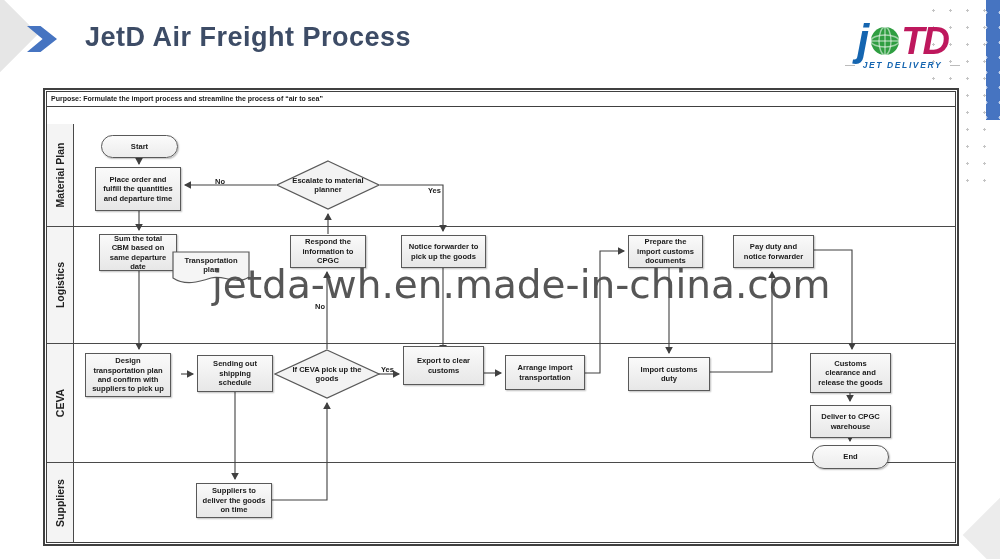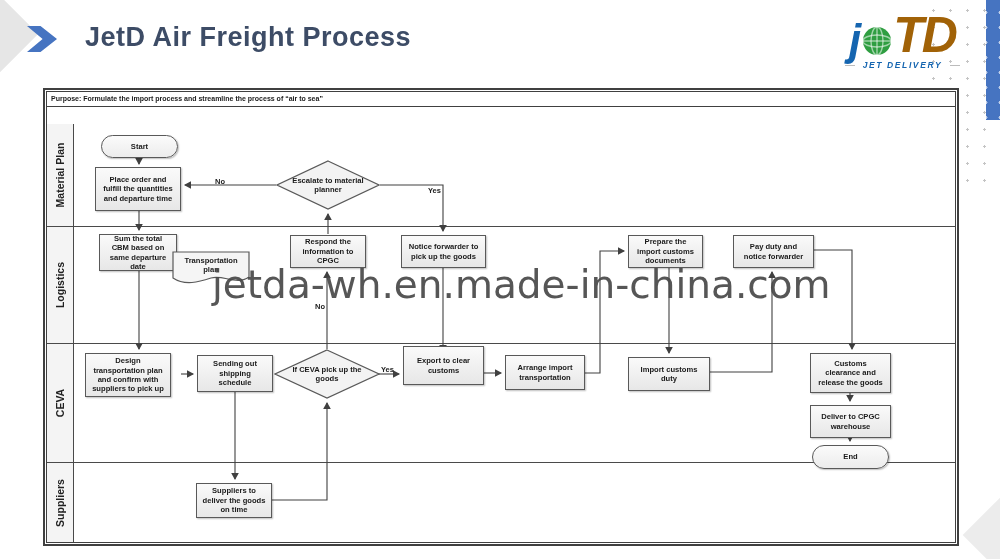--- a/index.html
+++ b/index.html
@@ -12,21 +12,21 @@
   .chevron-blue{position:absolute;left:27px;top:26px;width:30px;height:26px;background:#4674c1;z-index:2;
                 clip-path:polygon(0% 0%,45% 0%,100% 50%,45% 100%,0% 100%,52% 50%);}
   .page-title{position:absolute;left:85px;top:22px;font-size:27px;font-weight:bold;color:#3d4c66;
               letter-spacing:.5px;z-index:2;}
 
   
   .logo{position:absolute;left:845px;top:10px;width:115px;text-align:center;z-index:3;}
   .logo-row{display:flex;align-items:flex-end;justify-content:center;height:48px;}
   .logo-j{font-size:44px;font-weight:bold;font-style:italic;color:#1565b0;line-height:.85;}
   .logo-globe{width:30px;height:30px;margin:0 1px 2px 1px;}
-  .logo-td{font-size:50px;font-weight:bold;font-style:italic;color:#a16207;line-height:.9;letter-spacing:-2px;}
+  .logo-td{font-size:38px;font-weight:bold;font-style:italic;color:#be185d;line-height:.9;letter-spacing:-2px;}
   .logo-sub{display:flex;align-items:center;gap:8px;margin-top:2px;text-align:center;}
   .logo-sub .rule{flex:1;height:1px;background:#bcbcbc;}
   .logo-sub .txt{font-size:8.5px;font-weight:bold;font-style:italic;letter-spacing:1.6px;color:#1565b0;white-space:nowrap;}
 
   .dot-grid{position:absolute;right:13px;top:2px;width:62px;height:180px;z-index:0;
             background-image:radial-gradient(#c4c4c4 1.1px, transparent 1.3px);
             background-size:17px 17px;}
   .blue-bar{position:absolute;right:0;top:0;width:14px;height:120px;background:#4674c1;z-index:1;
             background-image:radial-gradient(rgba(255,255,255,.65) 1.4px, transparent 1.6px);
             background-size:14px 15px;background-position:7px 5px;}

